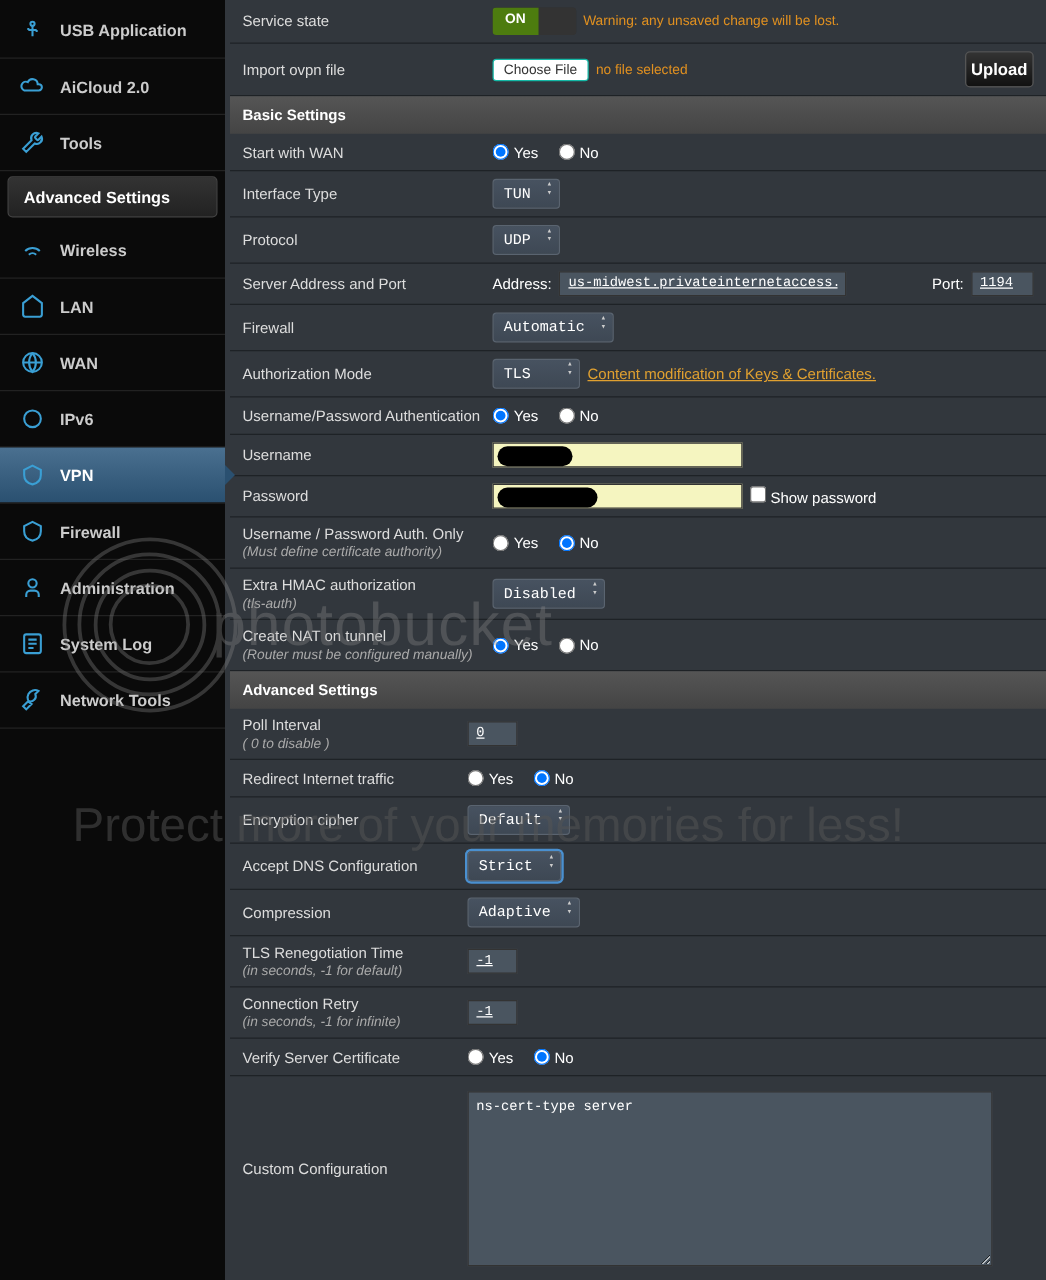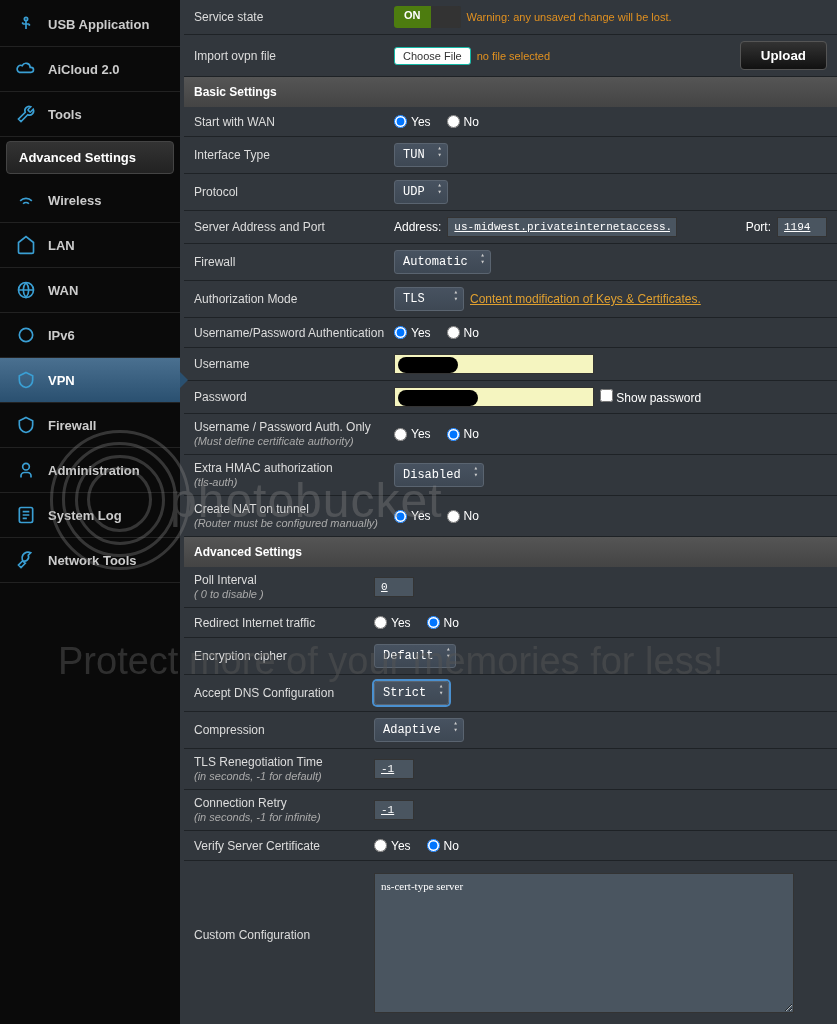--- a/index.html
+++ b/index.html
@@ -17,30 +17,30 @@
 .row .label { width: 200px; color: #ddd; font-size: 12px; }
 .row .label .sub { font-style: italic; font-size: 11px; color: #aaa; }
 .row .value { flex: 1; display: flex; align-items: center; gap: 6px; flex-wrap: wrap; }
 .radio-group { display: inline-flex; align-items: center; gap: 4px; margin-right: 10px; }
 input[type=radio] { margin: 0; }
 .select { background: linear-gradient(#475260, #3e4854); color: #fff; border: 1px solid #5a6470; padding: 4px 22px 4px 8px; border-radius: 3px; font-family: 'Courier New', monospace; font-size: 12px; position: relative; cursor: pointer; }
 .select::after { content: '▴\A▾'; white-space: pre; position: absolute; right: 5px; top: 1px; font-size: 7px; line-height: 7px; color: #ccc; }
 .select.hl { box-shadow: 0 0 0 2px #4a90d0; }
 .text-input { background: #4a5560; border: 1px solid #333; padding: 3px 6px; color: #fff; font-family: 'Courier New', monospace; font-size: 11px; text-decoration: underline; }
 .text-input.yellow { background: #f5f5c0; color: #000; }
-.btn { background: linear-gradient(#333, #111); color: #fff; border: 1px solid #555; border-radius: 4px; padding: 6px 20px; font-weight: bold; cursor: pointer; }
+.btn { background: linear-gradient(#333, #111); color: #fff; border: 1px solid #555; border-radius: 4px; padding: 6px 4px; font-weight: bold; cursor: pointer; }
 .btn-file { background: #fff; color: #333; border: 1px solid #14b8a6; border-radius: 3px; padding: 2px 8px; font-size: 11px; }
 .toggle { display: inline-flex; background: #333; border-radius: 3px; overflow: hidden; height: 22px; }
 .toggle .on { background: #4d7c0f; color: #fff; font-weight: bold; padding: 3px 10px; font-size: 11px; }
 .toggle .off { background: #333; width: 30px; }
 .warning { color: #e09020; font-size: 11px; }
 .nofile { color: #e09020; font-size: 11px; }
 .link { color: #e0a030; text-decoration: underline; cursor: pointer; }
 .redacted { background: #000; width: 60px; height: 16px; display: inline-block; border-radius: 8px; }
-textarea { background: #4a5560; border: 1px solid #333; color: #fff; font-family: Liberation Serif, serif; font-size: 11px; padding: 6px; width: 420px; height: 140px; resize: both; }
+textarea { background: #4a5560; border: 1px solid #333; color: #fff; font-family: Liberation Mono, monospace; font-size: 11px; padding: 6px; width: 420px; height: 140px; resize: both; }
 .watermark { position: absolute; pointer-events: none; opacity: 0.35; left: 50px; top: 430px; display: flex; align-items: center; }
 .watermark .rings { position: relative; width: 140px; height: 140px; }
 .watermark .rings div { position: absolute; border: 3px solid #888; border-radius: 50%; }
 .watermark-text { font-size: 48px; color: #888; font-weight: 300; margin-left: -20px; letter-spacing: 1px; }
 .watermark2 { position: absolute; pointer-events: none; opacity: 0.5; left: 58px; top: 640px; font-size: 38px; color: #555; font-weight: 400; }
 </style>
 </head>
 <body>
 
 <div class="container">

